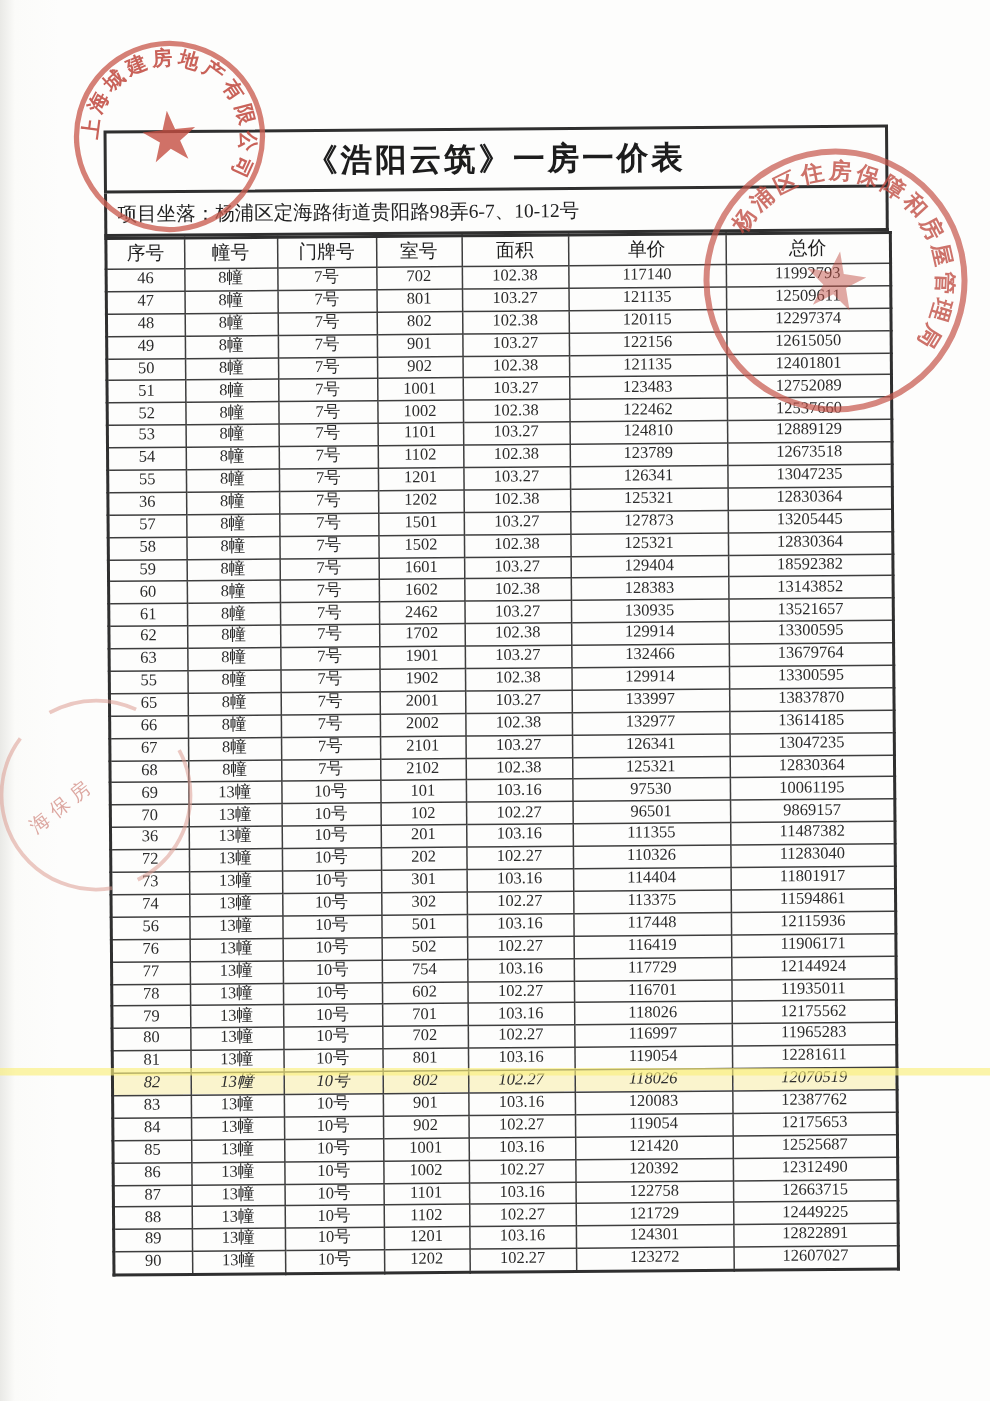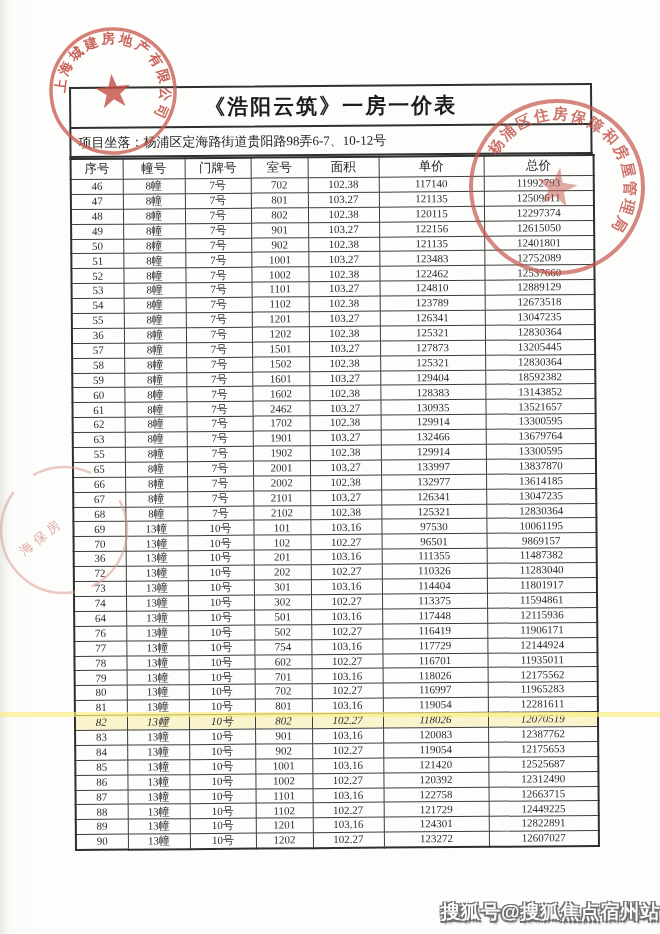--- a/index.html
+++ b/index.html
@@ -358,21 +358,21 @@
           <tr>
             <td>74</td>
             <td>13幢</td>
             <td>10号</td>
             <td>302</td>
             <td>102.27</td>
             <td>113375</td>
             <td>11594861</td>
           </tr>
           <tr>
-            <td>64</td>
+            <td>56</td>
             <td>13幢</td>
             <td>10号</td>
             <td>501</td>
             <td>103.16</td>
             <td>117448</td>
             <td>12115936</td>
           </tr>
           <tr>
             <td>76</td>
             <td>13幢</td>
@@ -530,15 +530,14 @@
       <textPath href="#arcB" startOffset="5%">杨浦区住房保障和房屋管理局</textPath>
     </text>
     <text x="95" y="113" font-size="52" text-anchor="middle" fill="#c4544a" fill-opacity="0.5">★</text>
   </svg>
 
   <svg class="stamp stamp-c" width="150" height="170" viewBox="0 0 150 170">
     <circle cx="70" cy="84" r="63" fill="none" stroke="#dc9c92" stroke-opacity="0.55" stroke-width="2.5" stroke-dasharray="70 18 150 26 60 40"></circle>
     <text x="30" y="110" font-size="13" letter-spacing="4" fill="#cf837b" fill-opacity="0.7" transform="rotate(-38 30 110)">海保房</text>
   </svg>
 
-  <div class="watermark">搜狐号@搜狐焦点宿州站</div>
 
 </div>
 
 </body></html>

